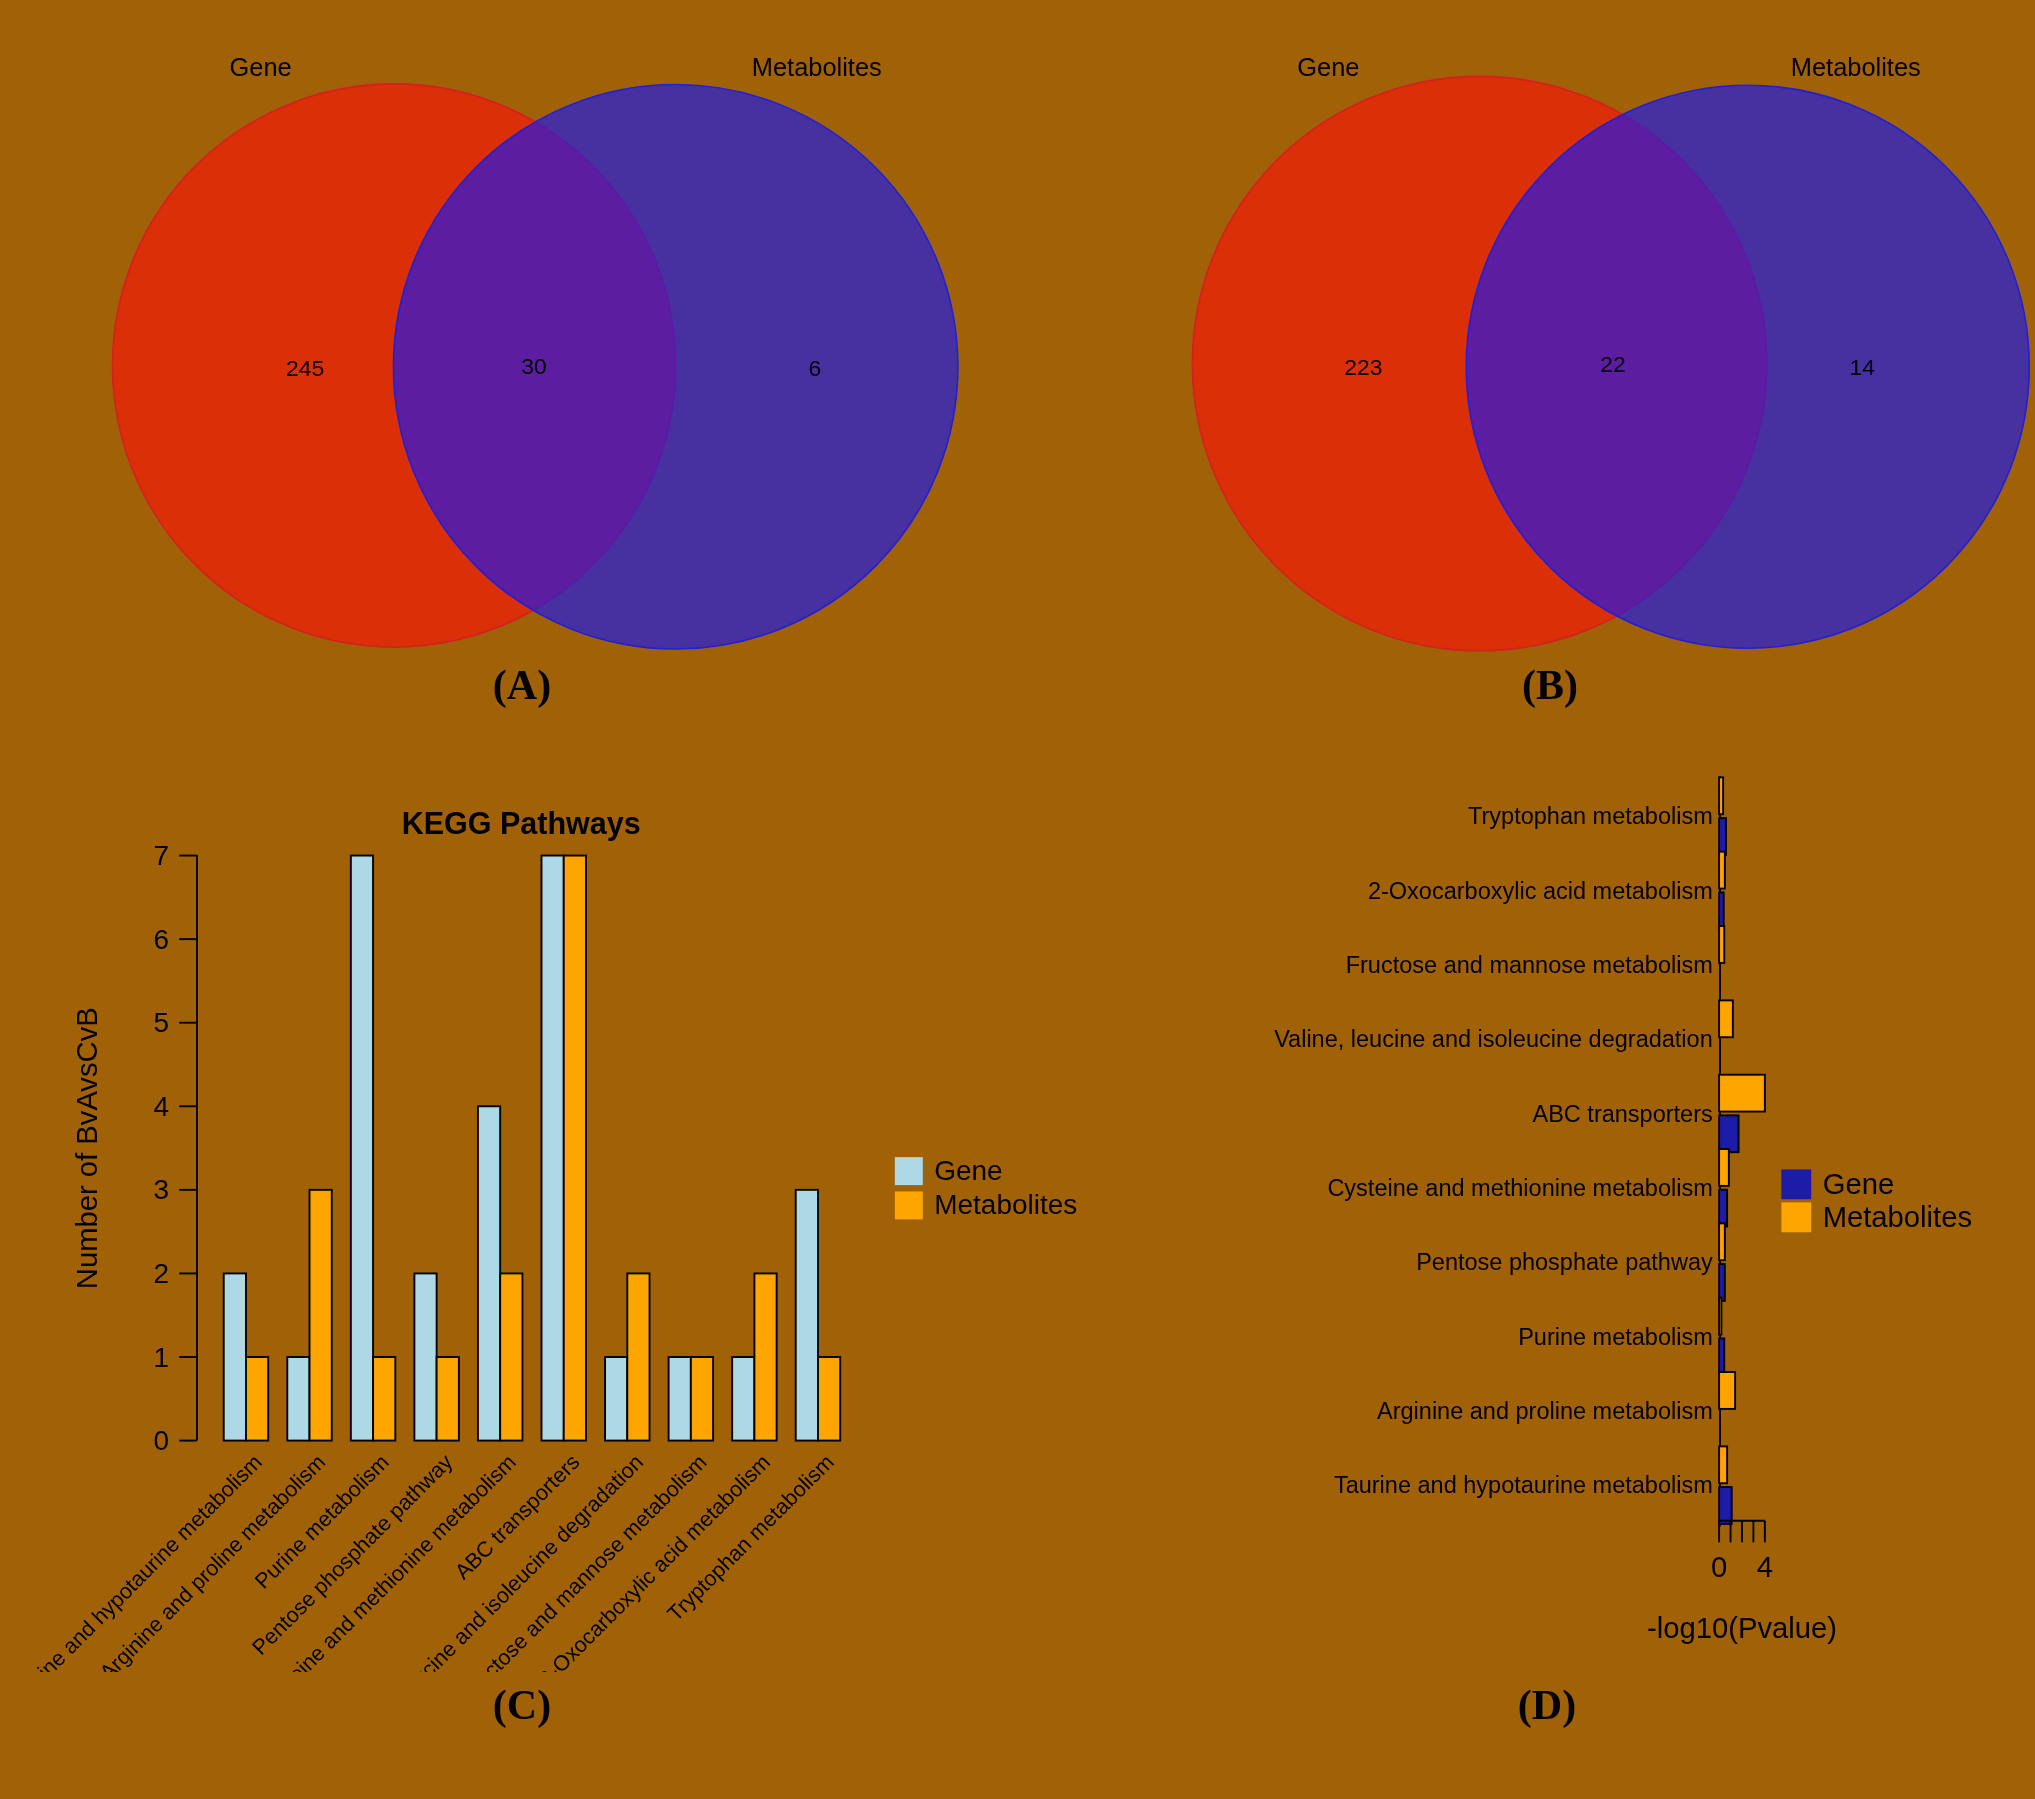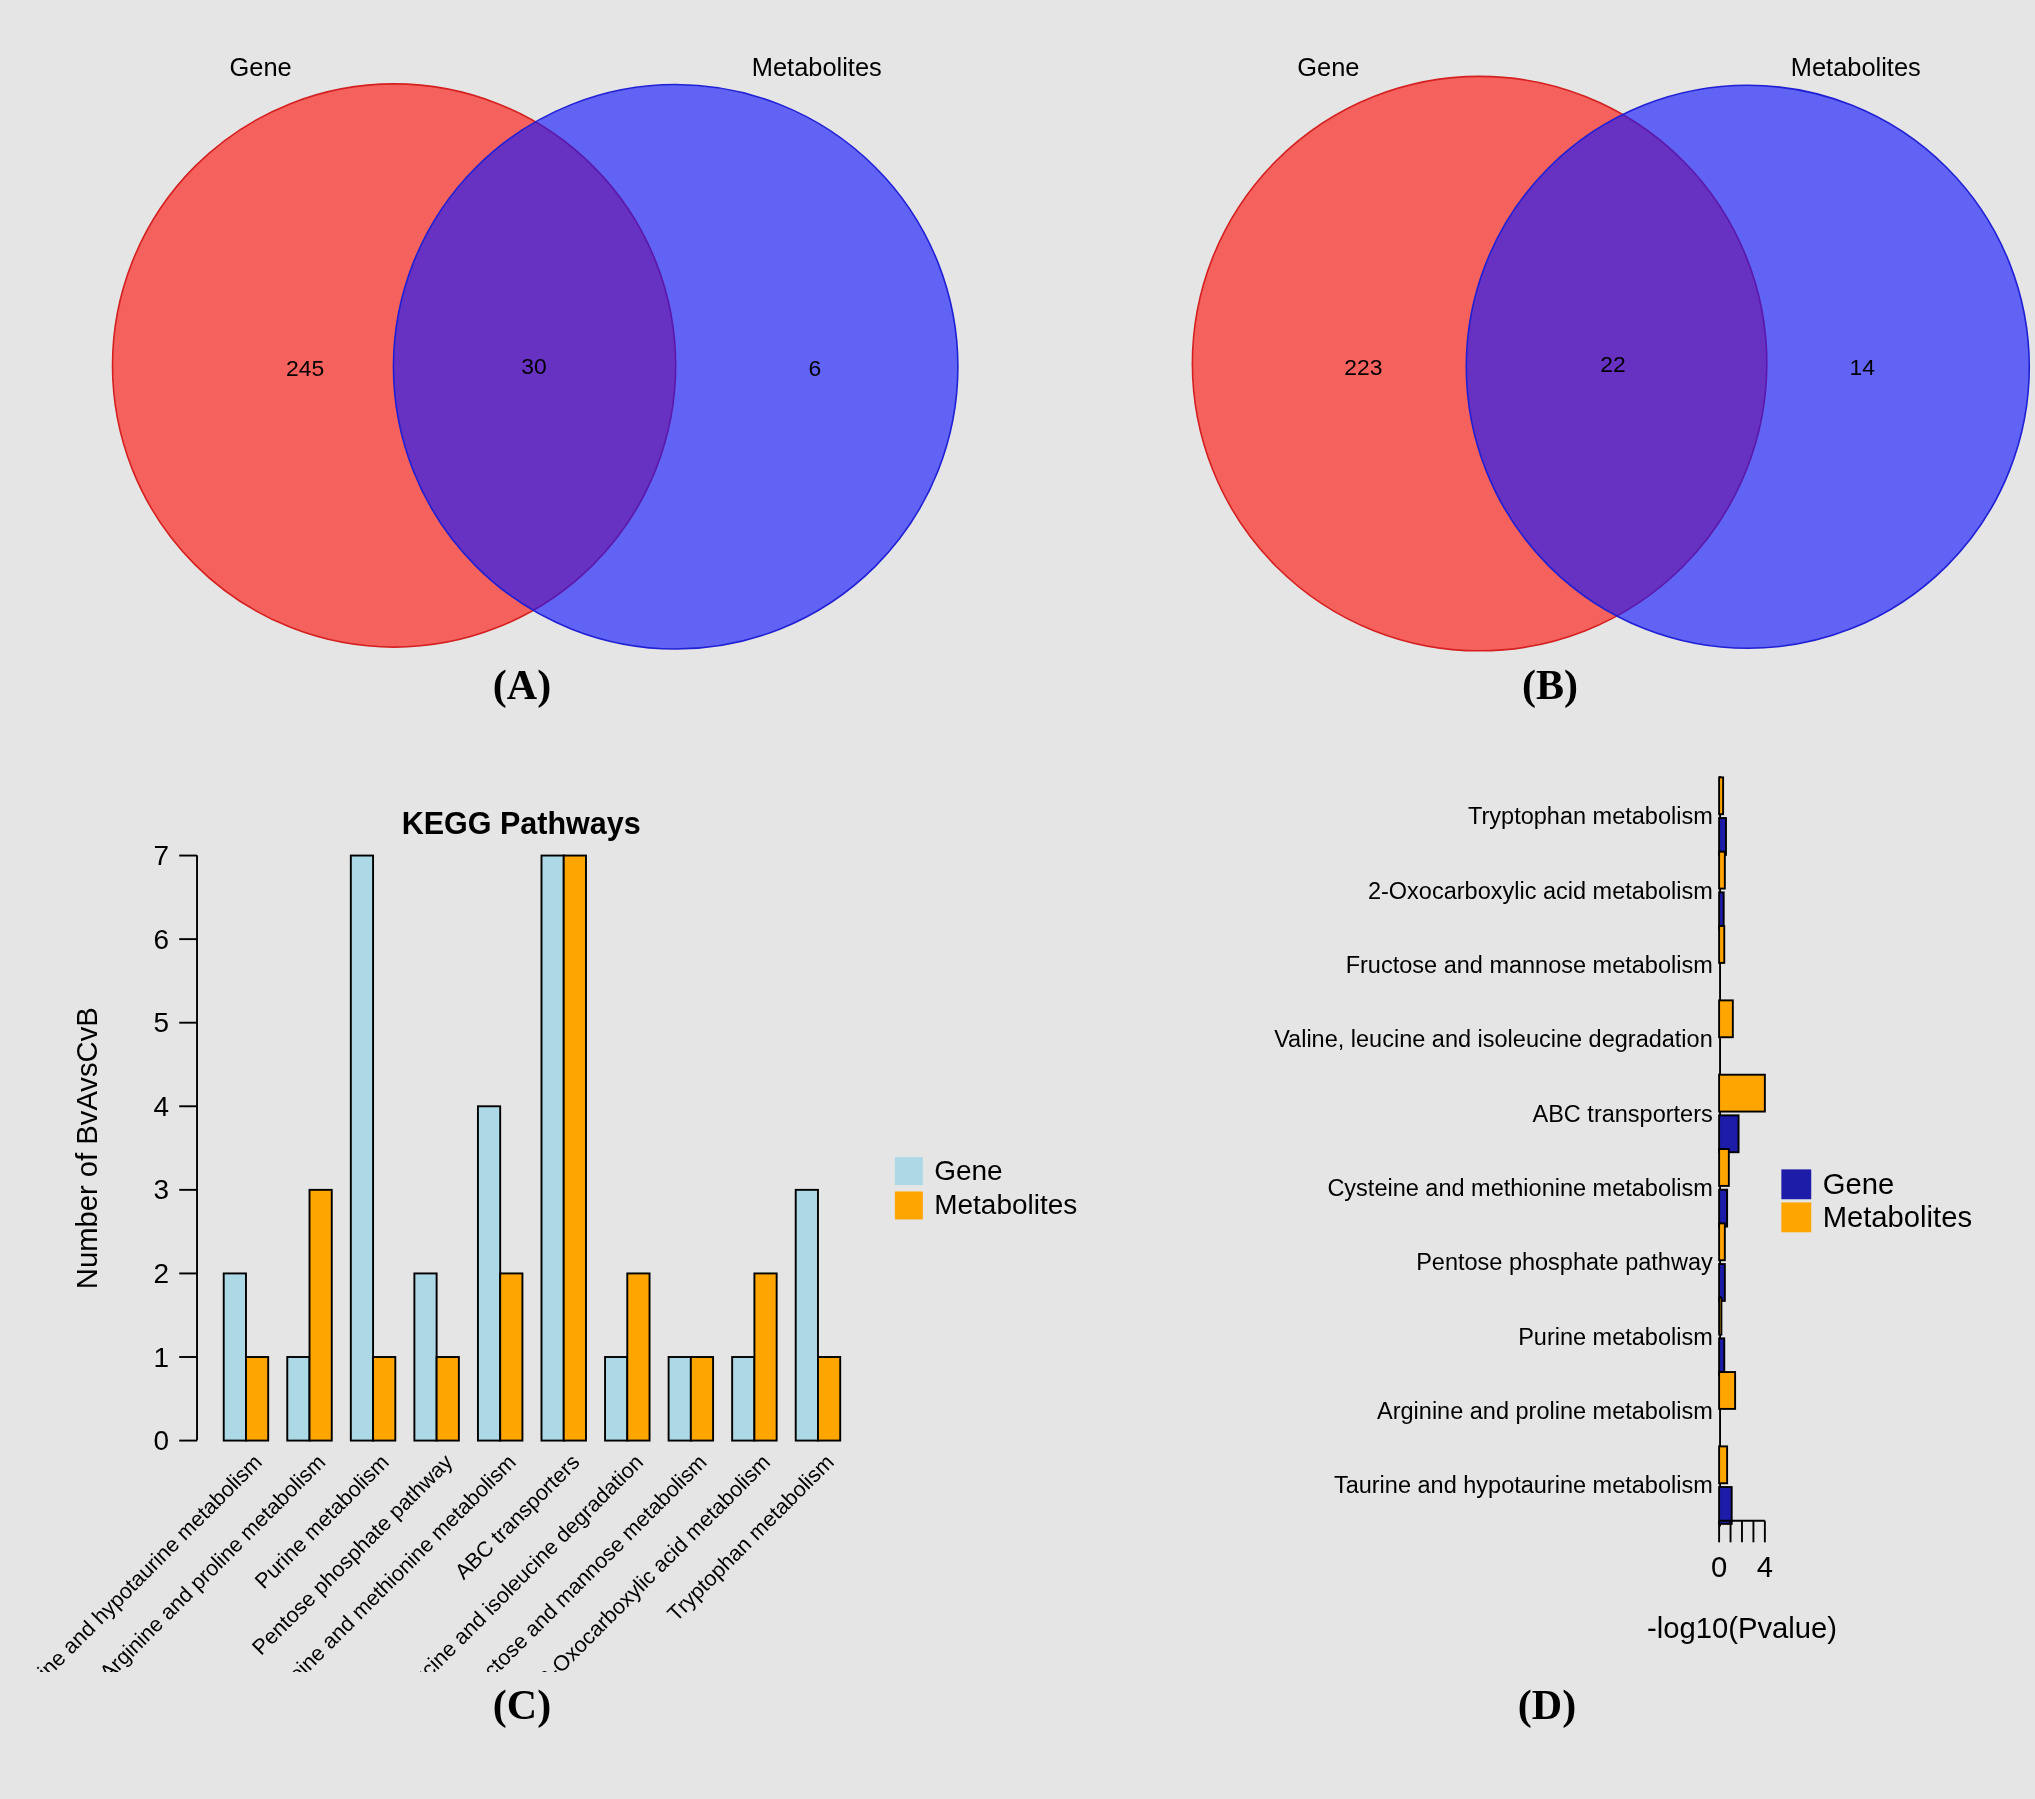--- a/index.html
+++ b/index.html
@@ -1,20 +1,20 @@
 <!DOCTYPE html>
 <html style="font-size:10.2px"><head>
 <meta charset="utf-8">
 <style>
   html, body { margin: 0; padding: 0; background: #ffffff; }
   #figure {
     position: relative;
     width: 2035px;
     height: 1799px;
-    background: #e5e5e5;
+    background: #a16207;
     font-family: "Liberation Sans", sans-serif;
   }
   .panel { position: absolute; }
   svg text {
     font-family: "Liberation Sans", sans-serif;
     fill: #000000;
   }
   .caption {
     position: absolute;
     transform: translate(-50%, -50%);

